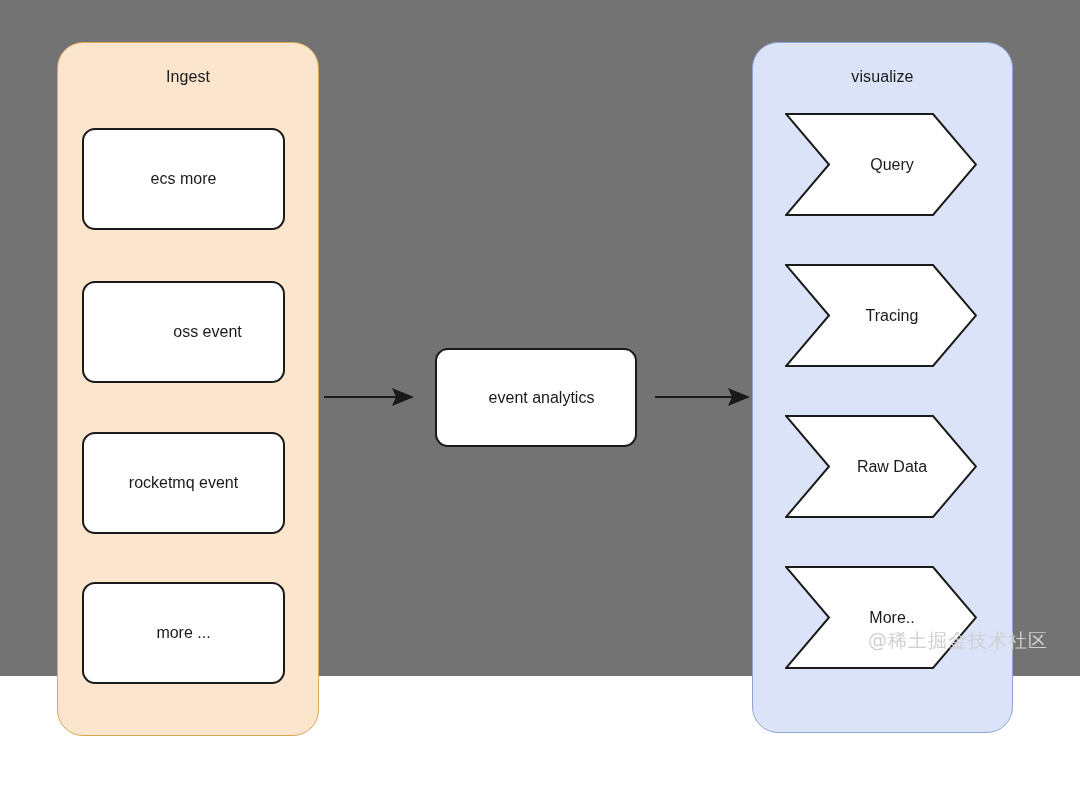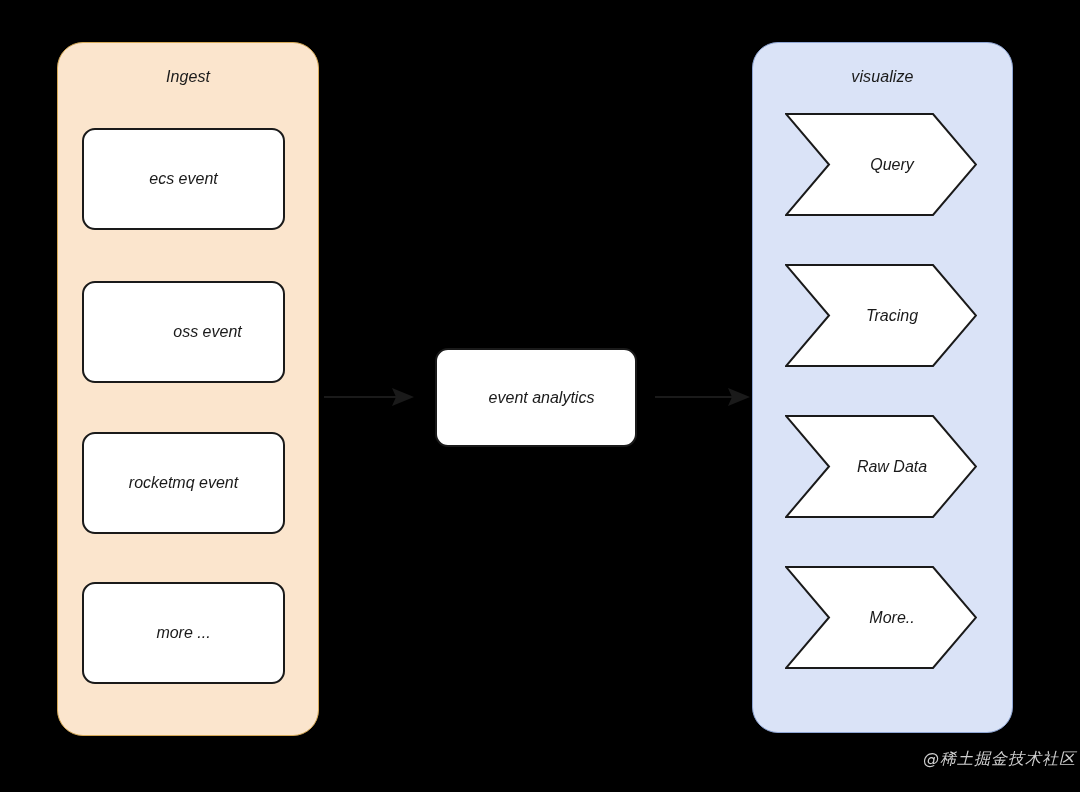--- a/index.html
+++ b/index.html
@@ -9,23 +9,22 @@
   body {
     width: 1080px;
     height: 792px;
     background: #ffffff;
     font-family: "Liberation Sans", sans-serif;
     overflow: hidden;
   }
   #canvas {
     position: relative;
     width: 1080px;
-    height: 792px;
-    background: #000000;
-    font-style: italic;
+    height: 676px;
+    background: #737373;
   }
 
   
   .group {
     position: absolute;
     box-sizing: border-box;
     border-radius: 26px;
     border-width: 1.5px;
     border-style: solid;
   }
@@ -139,39 +138,39 @@
     top: 379px;
     height: 36px;
   }
   #arrow-left  { left: 324px; width: 90px; }
   #arrow-right { left: 655px; width: 95px; }
   .arrow svg { display: block; width: 100%; height: 100%; }
 
   
   #watermark {
     position: absolute;
-    right: 4px;
+    right: 32px;
     bottom: 22px;
-    font-size: 16px;
+    font-size: 19px;
     color: #cfcfcf;
     letter-spacing: 1px;
     white-space: nowrap;
     font-family: "DejaVu Sans", sans-serif;
   }
 </style>
 </head>
 <body>
 
 <div id="canvas">
 
   <div class="group" id="ingest-group">
     <div class="group-title">Ingest</div>
 
     <div class="node-box i0">
-      <span>ecs event</span>
+      <span>ecs more</span>
     </div>
     <div class="node-box i1">
       <span>oss event</span>
     </div>
     <div class="node-box i2">
       <span>rocketmq event</span>
     </div>
     <div class="node-box i3">
       <span>more ...</span>
     </div>

